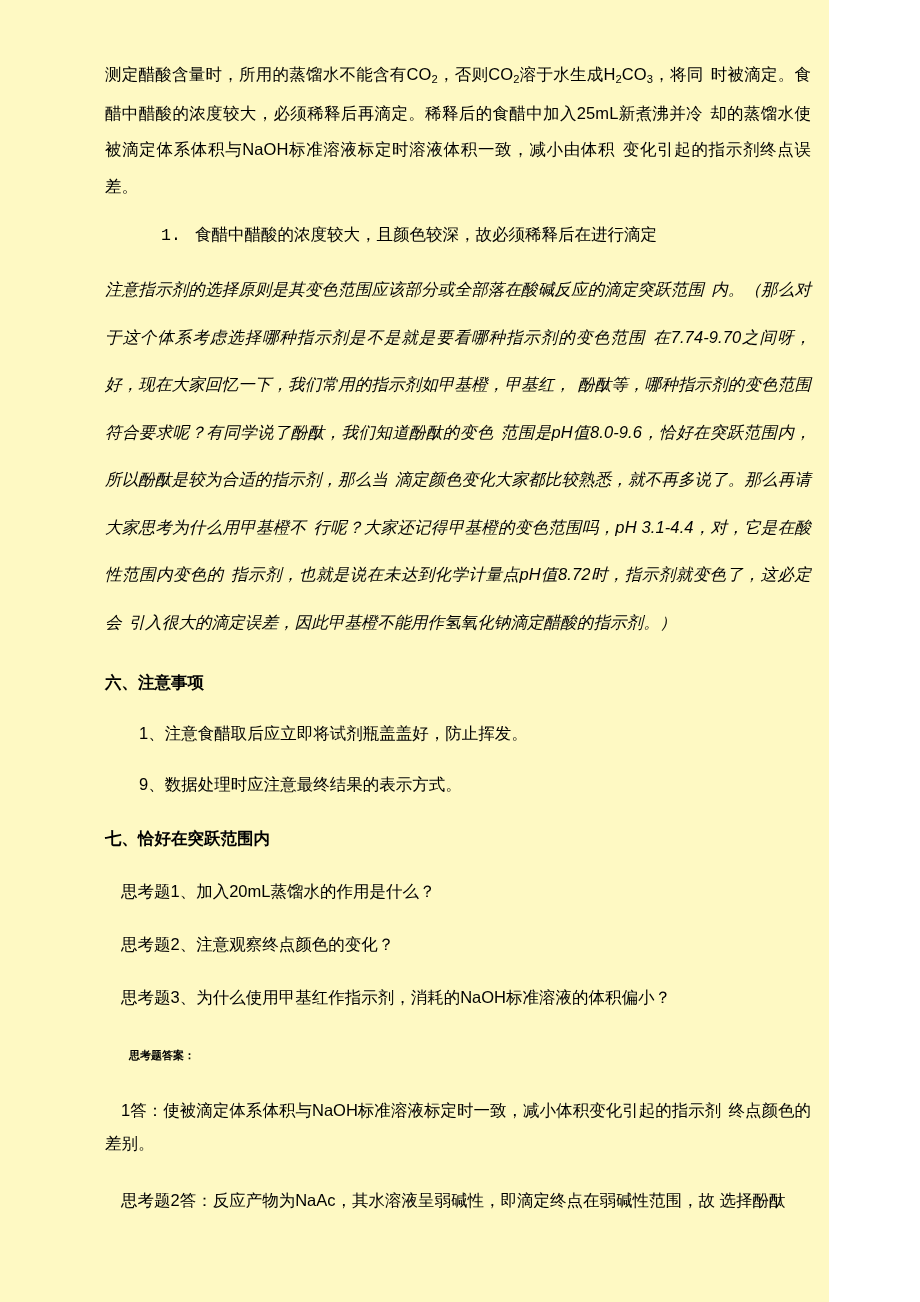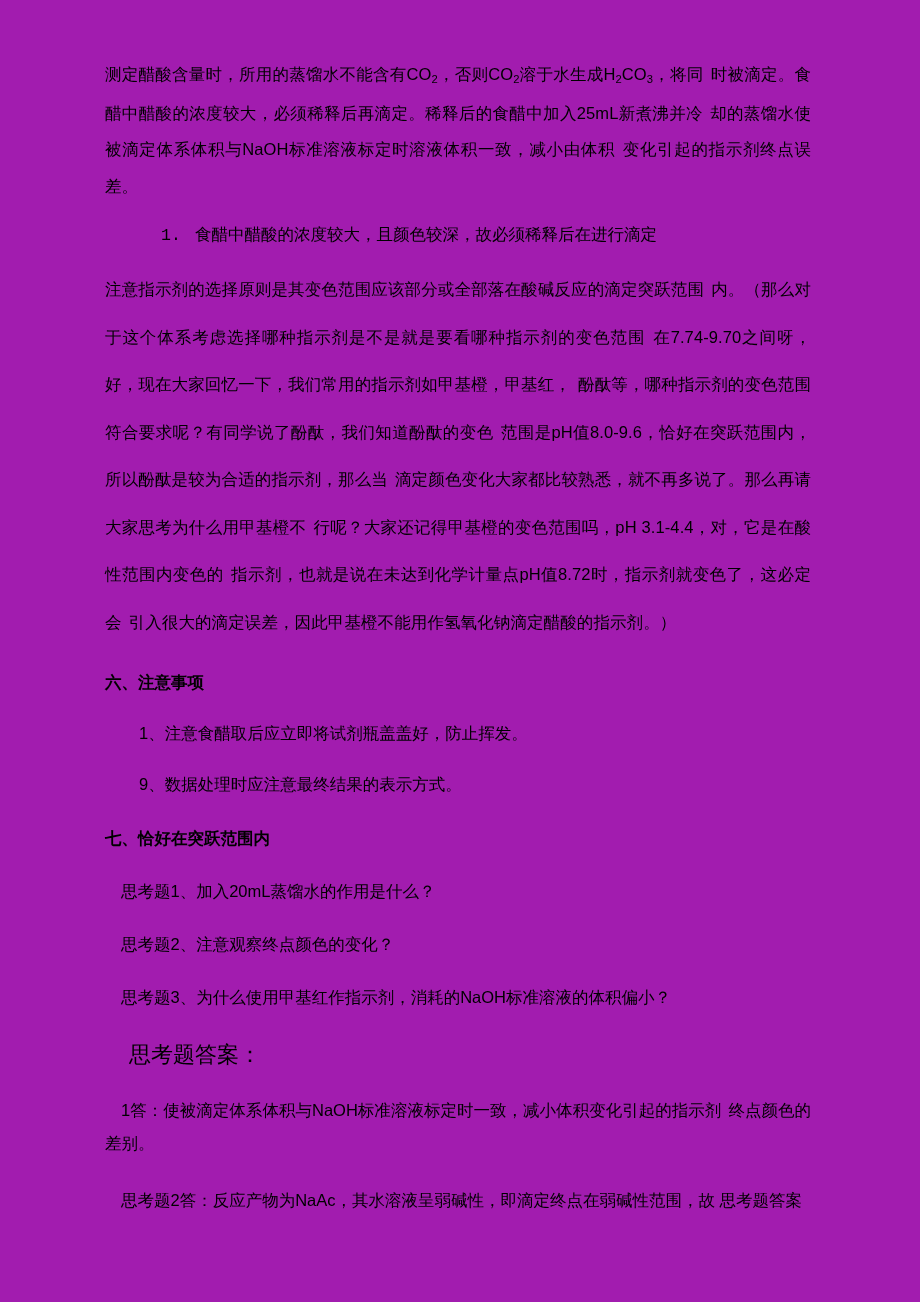--- a/index.html
+++ b/index.html
@@ -6,23 +6,23 @@
     margin: 0;
     padding: 0;
     background: #ffffff;
   }
   body {
     font-family: "Liberation Sans", "DejaVu Sans", sans-serif;
     color: #000000;
   }
   .page {
     position: relative;
-    width: 920px;
+    width: 829px;
     height: 1302px;
-    background: #a21caf;
+    background: #fef9c3;
     overflow: hidden;
     box-sizing: border-box;
   }
   .doc {
     position: absolute;
     left: 105px;
     top: 56px;
     width: 706px;
   }
 
@@ -37,20 +37,21 @@
   }
   .p-tight {           
     line-height: 36.5px;
   }
   .p-loose {           
     line-height: 47.5px;
     margin-top: 10px;
   }
   .p-loose-first {
     margin-top: 12px;
+    font-style: italic;
   }
 
   .numbered-item {
     font-size: 16.5px;
     line-height: 36px;
     margin: 14px 0 0 0;
     padding-left: 56px;
     font-family: Liberation Mono, monospace;
   }
   .numbered-item .num {
@@ -77,24 +78,25 @@
   }
 
   .q-item {
     font-size: 16.5px;
     line-height: 36px;
     margin: 17px 0 0 0;
     padding-left: 16px;
   }
 
   .ans-label {
-    font-size: 22px;
+    font-size: 11px;
     line-height: 36px;
     margin: 22px 0 0 0;
     padding-left: 24px;
+    font-weight: bold;
   }
 
   .ans-block {
     font-size: 16.5px;
     line-height: 33px;
     margin: 21px 0 0 0;
     text-align: justify;
     text-justify: inter-ideograph;
   }
   .ans-block .indent {
@@ -140,16 +142,16 @@
     <p class="heading"><span class="h-num">七、</span><span>恰好在突跃范围内</span></p>
 
     <p class="q-item">思考题1、加入20mL蒸馏水的作用是什么？</p>
     <p class="q-item">思考题2、注意观察终点颜色的变化？</p>
     <p class="q-item">思考题3、为什么使用甲基红作指示剂，消耗的NaOH标准溶液的体积偏小？</p>
 
     <p class="ans-label">思考题答案：</p>
 
     <p class="ans-block"><span class="indent"></span><span>1答：使被滴定体系体积与NaOH标准溶液标定时一致，减小体积变化引起的指示剂</span><span class="gap"></span><span>终点颜色的差别。</span></p>
 
-    <p class="ans-block-2">思考题2答：反应产物为NaAc，其水溶液呈弱碱性，即滴定终点在弱碱性范围，故 思考题答案</p>
+    <p class="ans-block-2">思考题2答：反应产物为NaAc，其水溶液呈弱碱性，即滴定终点在弱碱性范围，故 选择酚酞</p>
 
   </div>
 </div>
 
 </body></html>

